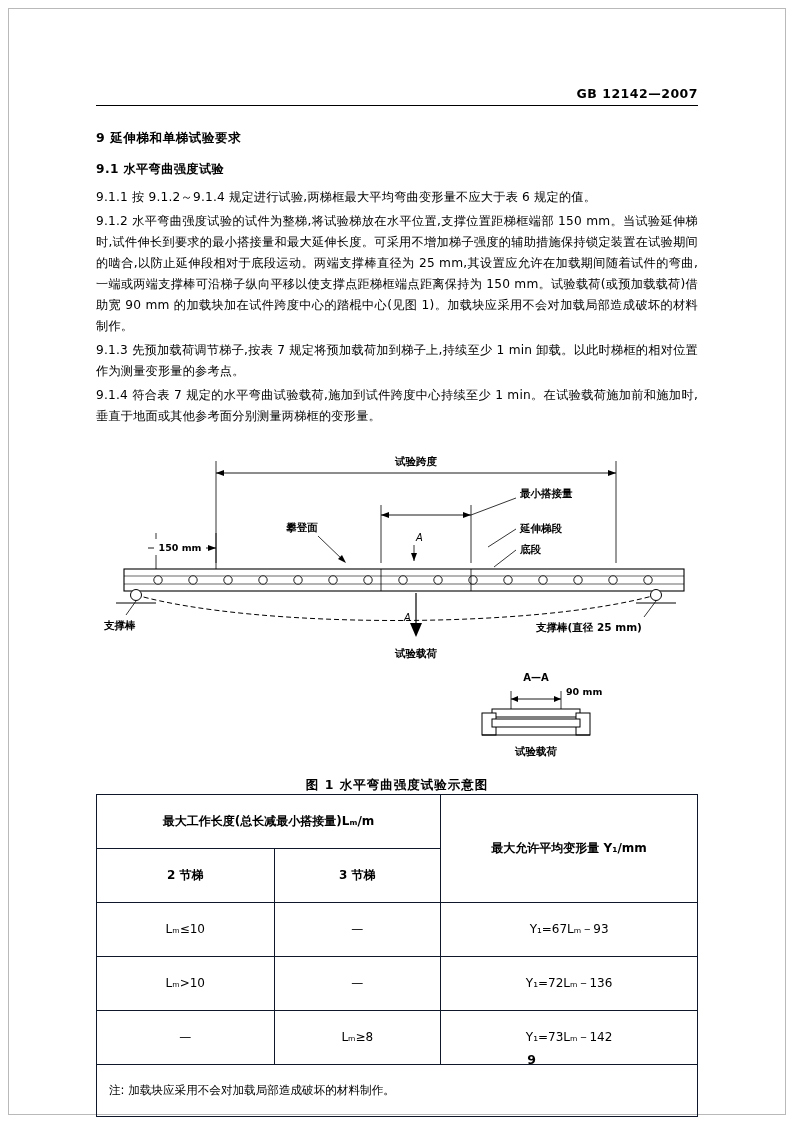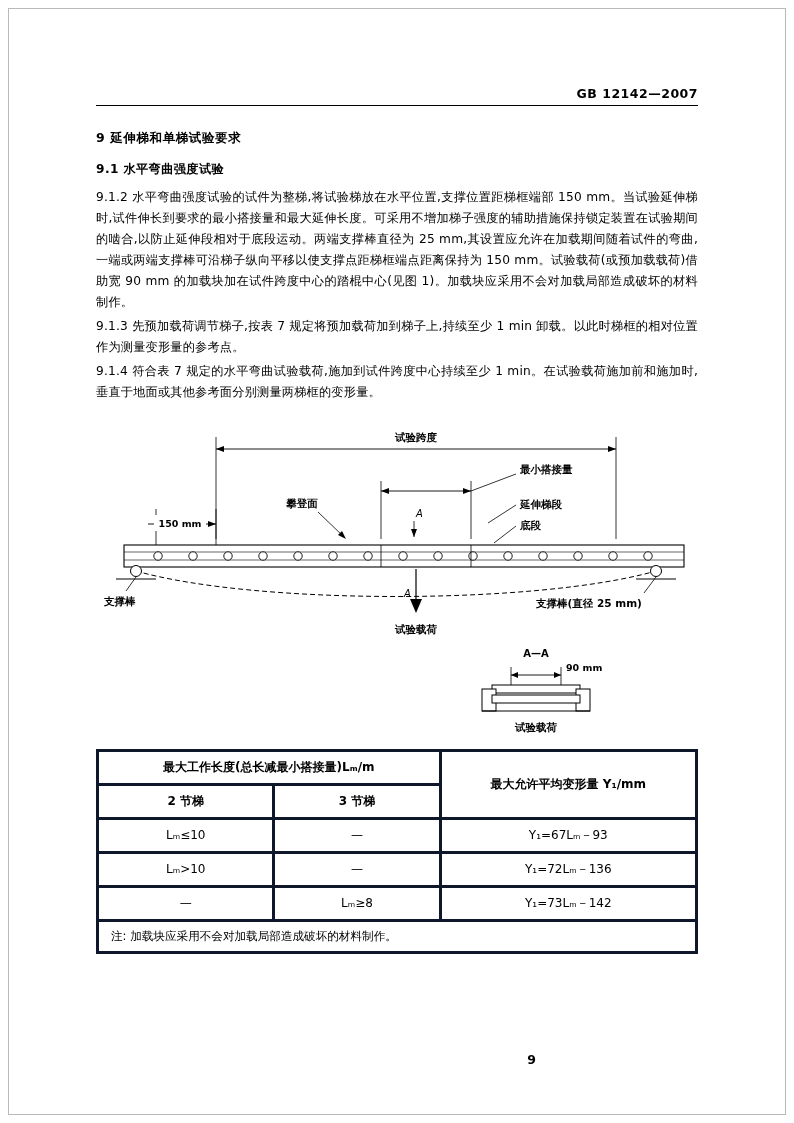--- a/index.html
+++ b/index.html
@@ -88,23 +88,23 @@
     font-weight: bold;
     letter-spacing: 0.8px;
     margin: 18px 0 8px 0;
   }
   table.data {
     border-collapse: collapse;
     width: 602px;
     font-size: 12px;
   }
   table.data td, table.data th {
-    border: 3px solid #0f172a;
+    border: 1px solid #0f172a;
     text-align: center;
-    padding: 7px 4px;
+    padding: 18px 4px;
     font-weight: normal;
   }
   table.data tr.hdr td {
     font-weight: bold;
   }
   table.data td.note {
     text-align: left;
     padding-left: 12px;
     font-size: 11.6px;
   }
@@ -128,20 +128,21 @@
   <div class="content">
 
     <div class="header-row">
       <span>GB 12142—2007</span>
     </div>
     <div class="header-rule"></div>
 
     <h2 class="sec">9  延伸梯和单梯试验要求</h2>
     <h3 class="sub">9.1  水平弯曲强度试验</h3>
 
+    <p class="para">9.1.1  按 9.1.2～9.1.4 规定进行试验,两梯框最大平均弯曲变形量不应大于表 6 规定的值。</p>
     <p class="para">9.1.2  水平弯曲强度试验的试件为整梯,将试验梯放在水平位置,支撑位置距梯框端部 150 mm。当试验延伸梯时,试件伸长到要求的最小搭接量和最大延伸长度。可采用不增加梯子强度的辅助措施保持锁定装置在试验期间的啮合,以防止延伸段相对于底段运动。两端支撑棒直径为 25 mm,其设置应允许在加载期间随着试件的弯曲,一端或两端支撑棒可沿梯子纵向平移以使支撑点距梯框端点距离保持为 150 mm。试验载荷(或预加载载荷)借助宽 90 mm 的加载块加在试件跨度中心的踏棍中心(见图 1)。加载块应采用不会对加载局部造成破坏的材料制作。</p>
     <p class="para">9.1.3  先预加载荷调节梯子,按表 7 规定将预加载荷加到梯子上,持续至少 1 min 卸载。以此时梯框的相对位置作为测量变形量的参考点。</p>
     <p class="para">9.1.4  符合表 7 规定的水平弯曲试验载荷,施加到试件跨度中心持续至少 1 min。在试验载荷施加前和施加时,垂直于地面或其他参考面分别测量两梯框的变形量。</p>
 
     <div class="fig-wrap">
       <svg width="602" height="330" viewBox="0 0 602 330">
 
         <line x1="120" y1="18" x2="120" y2="120" stroke="#000" stroke-width="0.8"></line>
         <line x1="520" y1="18" x2="520" y2="120" stroke="#000" stroke-width="0.8"></line>
         <line x1="120" y1="30" x2="520" y2="30" stroke="#000" stroke-width="0.9"></line>
@@ -230,20 +231,21 @@
 
         <rect x="396" y="266" width="88" height="8" fill="#fff" stroke="#000" stroke-width="1"></rect>
         <rect x="386" y="270" width="14" height="22" fill="#fff" stroke="#000" stroke-width="1"></rect>
         <rect x="480" y="270" width="14" height="22" fill="#fff" stroke="#000" stroke-width="1"></rect>
         <rect x="396" y="276" width="88" height="8" fill="#fff" stroke="#000" stroke-width="1"></rect>
         <line x1="386" y1="292" x2="494" y2="292" stroke="#000" stroke-width="1"></line>
         <text x="440" y="312" font-size="10.5" font-weight="bold" text-anchor="middle">试验载荷</text>
       </svg>
     </div>
 
+    <div class="fig-caption">图 1   水平弯曲强度试验示意图</div>
 
 
     <table class="data">
       <tbody>
         <tr class="hdr">
           <td colspan="2">最大工作长度(总长减最小搭接量)Lₘ/m</td>
           <td rowspan="2">最大允许平均变形量 Y₁/mm</td>
         </tr>
         <tr class="hdr">
           <td>2 节梯</td>

